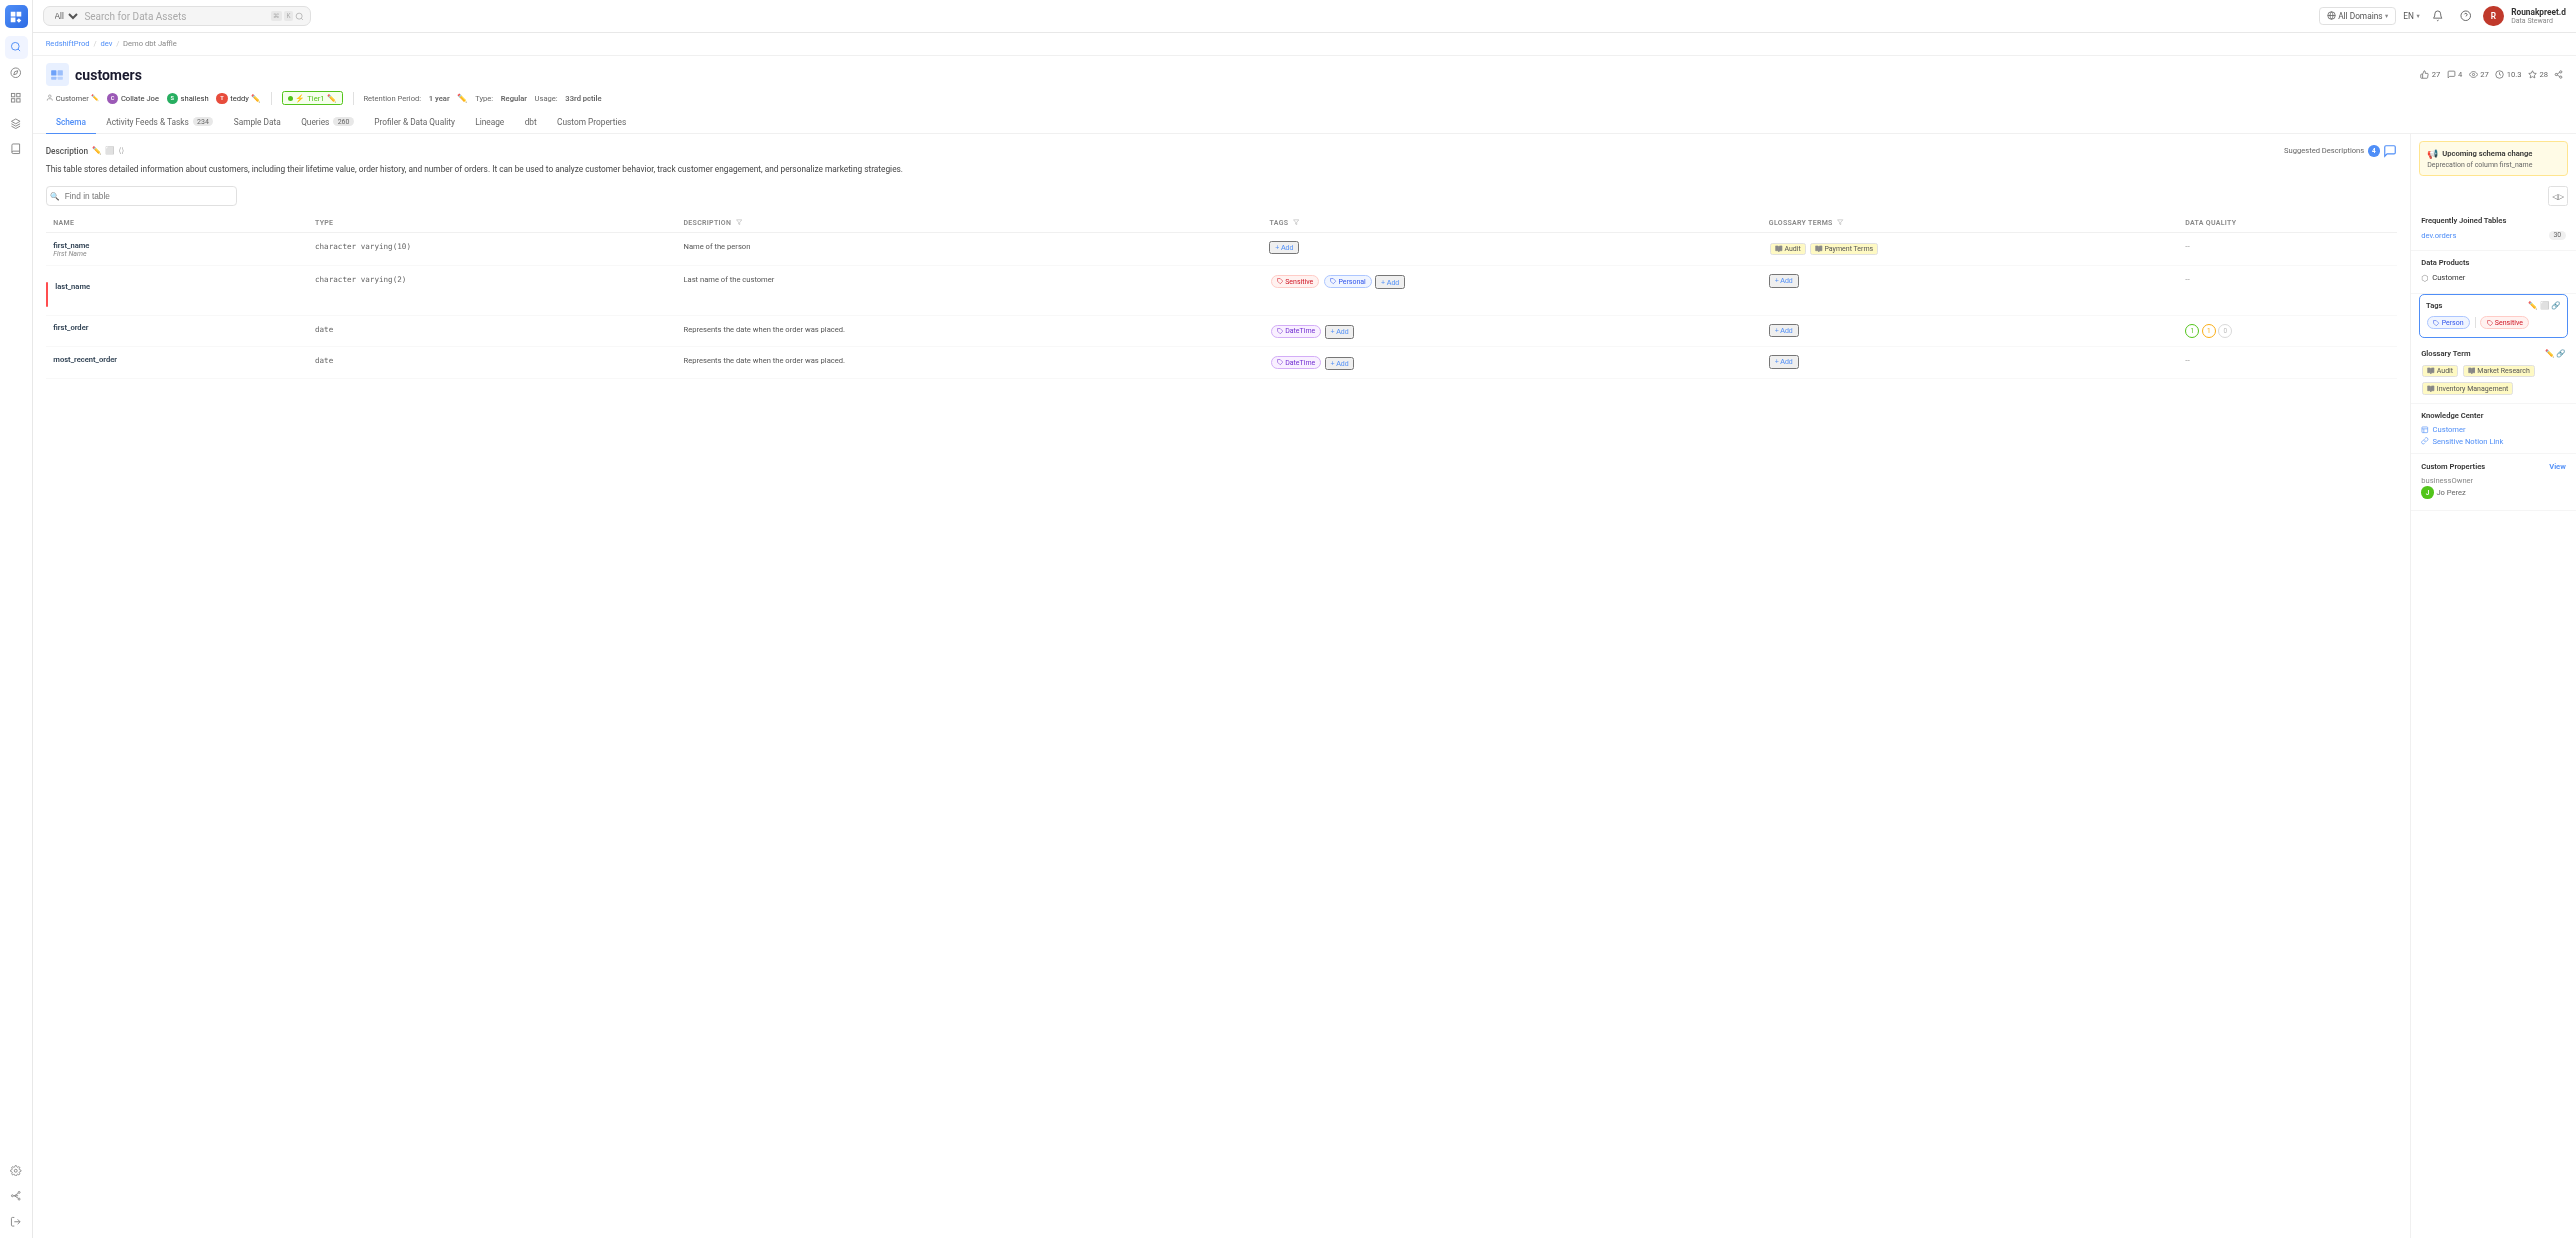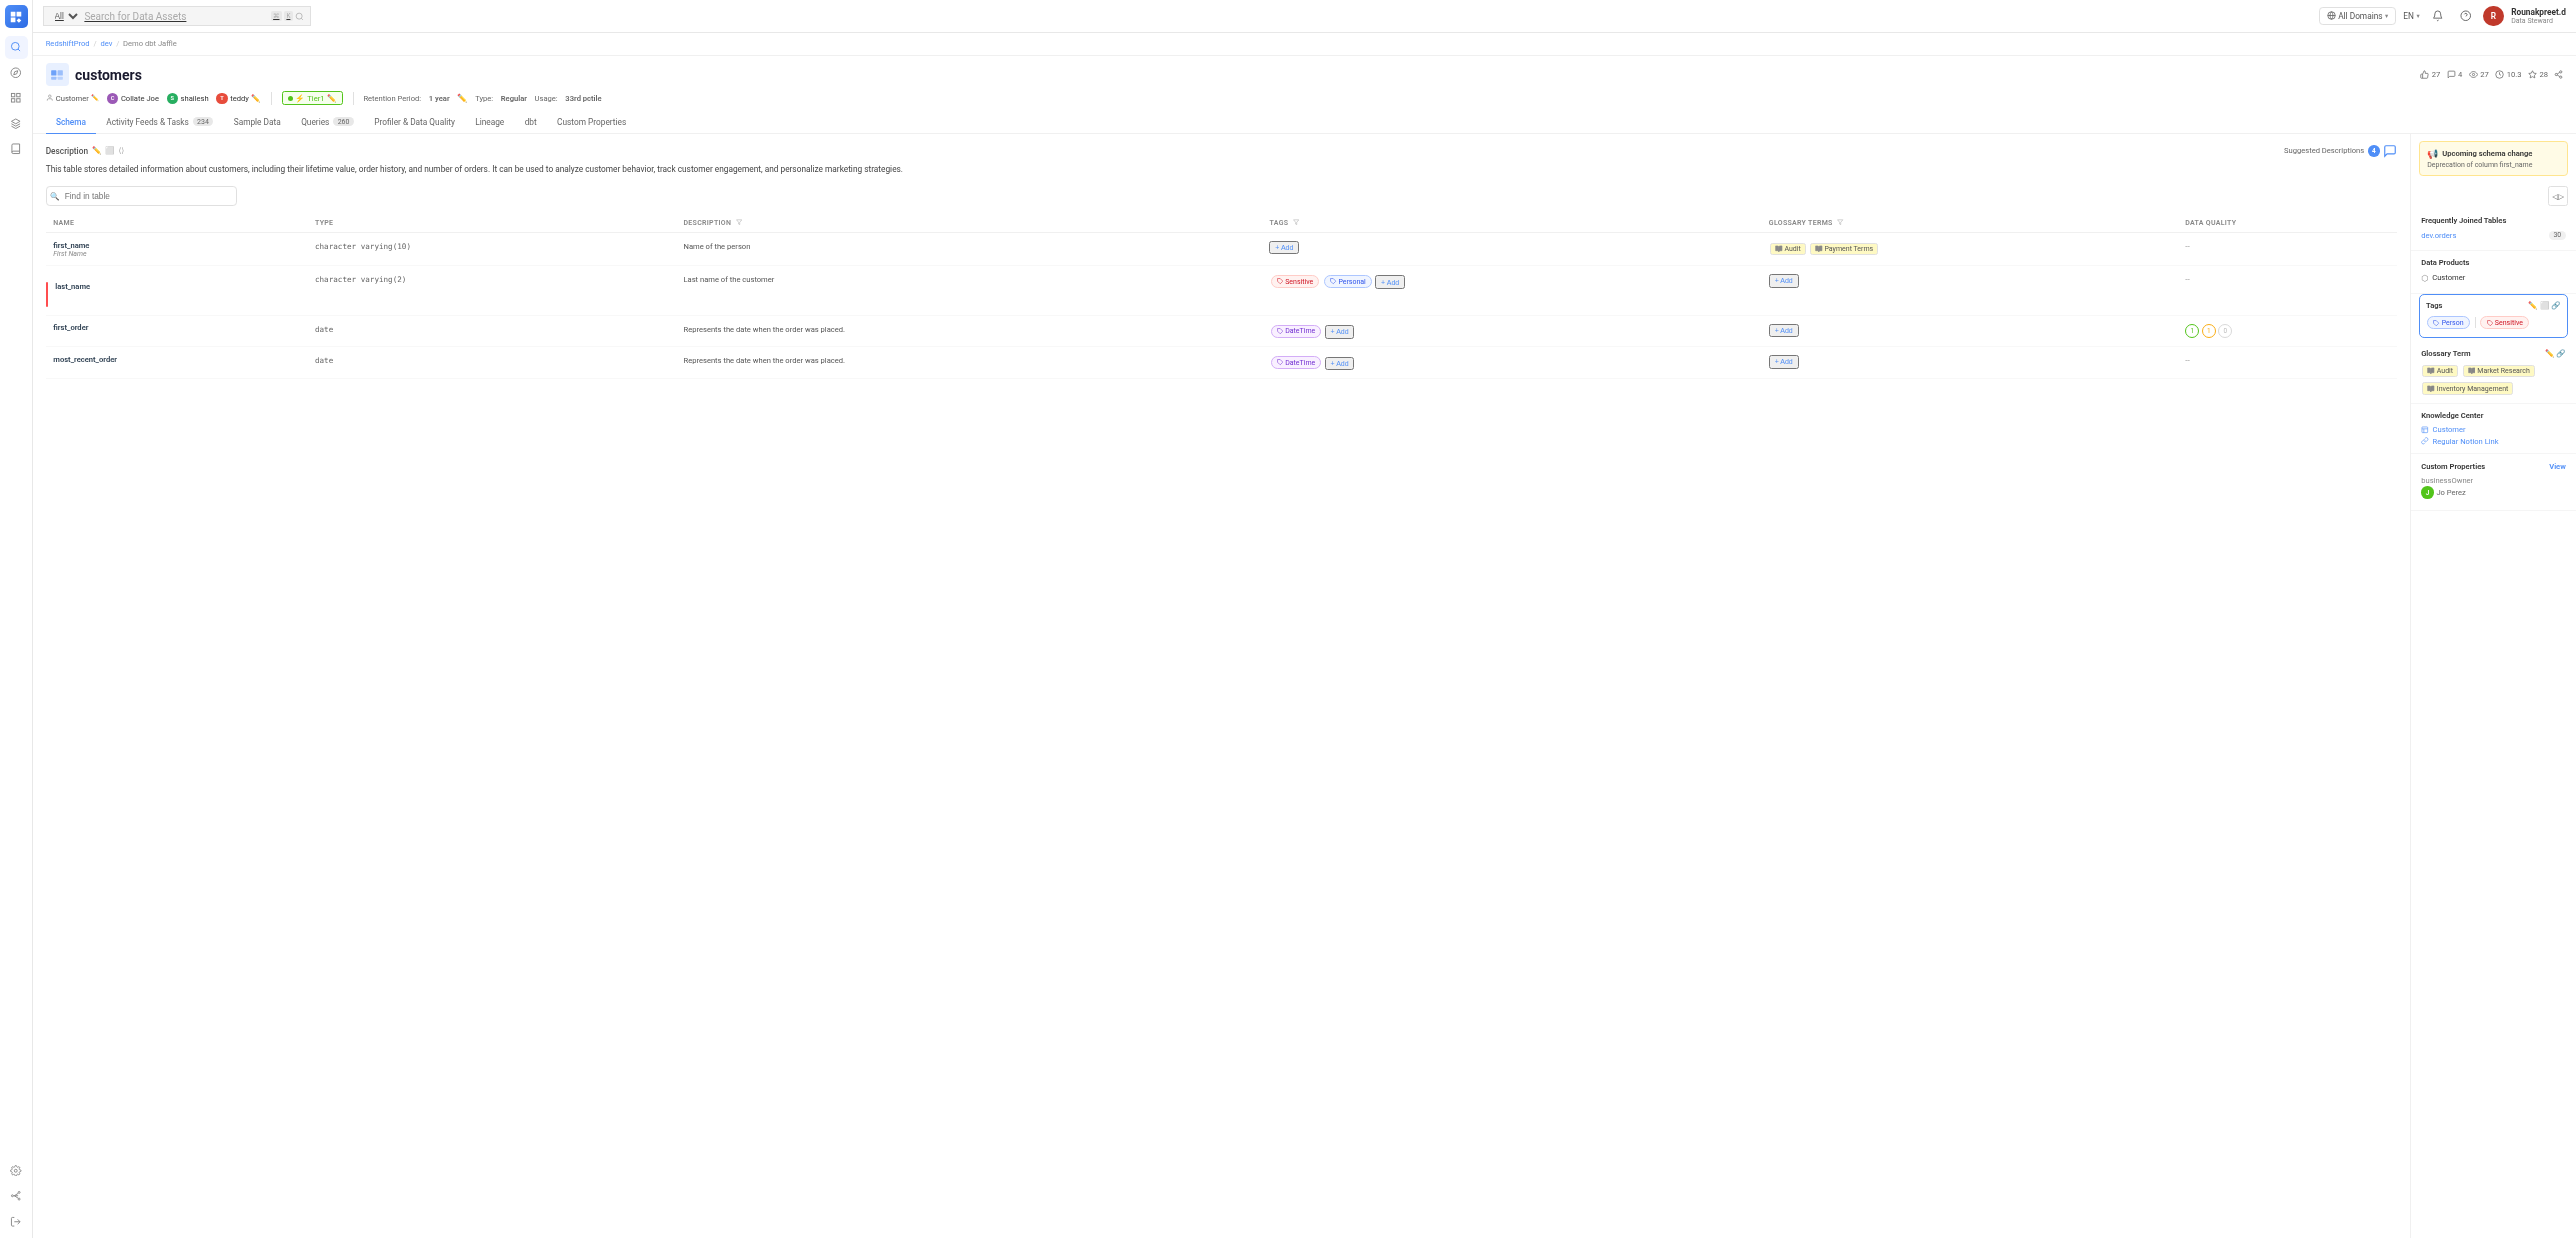--- a/index.html
+++ b/index.html
@@ -11,21 +11,21 @@
     .sidebar-logo svg { width: 14px; height: 14px; fill: white; }
     .sidebar-icon { width: 23px; height: 23px; display: flex; align-items: center; justify-content: center; border-radius: 5.1px; cursor: pointer; color: #888; font-size: 10.2px; }
     .sidebar-icon.active { background: #f0f4ff; color: #4f8ef7; }
     .sidebar-spacer { flex: 1; }
 
     
     .main { flex: 1; display: flex; flex-direction: column; overflow: hidden; }
 
     
     .topbar { height: 33px; background: #fff; border-bottom: 0.6px solid #e8e8e8; display: flex; align-items: center; padding: 0 10.2px; gap: 7.6px; flex-shrink: 0; }
-    .search-all { display: flex; align-items: center; gap: 3.8px; background: #f5f5f5; border: 0.6px solid #e0e0e0; border-radius: 0; padding: 3.2px 6.4px; min-width: 268px; text-decoration: underline; }
+    .search-all { display: flex; align-items: center; gap: 3.8px; background: #f5f5f5; border: 0.6px solid #e0e0e0; border-radius: 7px; padding: 3.2px 6.4px; min-width: 268px; }
     .search-all select { border: none; background: transparent; font-size: 8.3px; color: #555; outline: none; }
     .search-placeholder { color: #aaa; font-size: 10px; flex: 1; }
     .search-shortcut { font-size: 7px; color: #aaa; display: flex; align-items: center; gap: 1.9px; }
     .search-shortcut span { background: #e8e8e8; border-radius: 1.9px; padding: 0.6px 2.5px; font-size: 6.4px; }
     .topbar-spacer { flex: 1; }
     .topbar-right { display: flex; align-items: center; gap: 7.6px; }
     .domain-select { display: flex; align-items: center; gap: 2.5px; border: 0.6px solid #e0e0e0; border-radius: 3.8px; padding: 3.2px 6.4px; font-size: 8.3px; cursor: pointer; color: #555; }
     .lang-select { display: flex; align-items: center; gap: 2.5px; font-size: 8.3px; cursor: pointer; color: #555; }
     .topbar-icon-btn { width: 20.4px; height: 20.4px; display: flex; align-items: center; justify-content: center; border-radius: 50%; cursor: pointer; color: #666; font-size: 10.2px; }
     .avatar { width: 20.4px; height: 20.4px; background: #c0392b; border-radius: 50%; display: flex; align-items: center; justify-content: center; color: white; font-weight: 600; font-size: 8.3px; }
@@ -719,21 +719,21 @@
                 <line x1="3" y1="9" x2="21" y2="9"></line>
                 <line x1="9" y1="9" x2="9" y2="21"></line>
               </svg>
             <span>Customer</span>
           </div>
           <div class="kc-link-item">
             <svg width="7.6" height="7.6" viewBox="0 0 24 24" fill="none" stroke="#4f8ef7" stroke-width="2">
                 <path d="M10 13a5 5 0 0 0 7.54.54l3-3a5 5 0 0 0-7.07-7.07l-1.72 1.71"></path>
                 <path d="M14 11a5 5 0 0 0-7.54-.54l-3 3a5 5 0 0 0 7.07 7.07l1.71-1.71"></path>
               </svg>
-            <span>Regular Notion Link</span>
+            <span>Sensitive Notion Link</span>
           </div>
         </div>
 
         <div class="panel-section">
           <div class="panel-section-title">
             <span>Custom Properties</span>
             <span class="view-more-link">View</span>
           </div>
           <div class="custom-prop">
             <div class="custom-prop-label">businessOwner</div>

